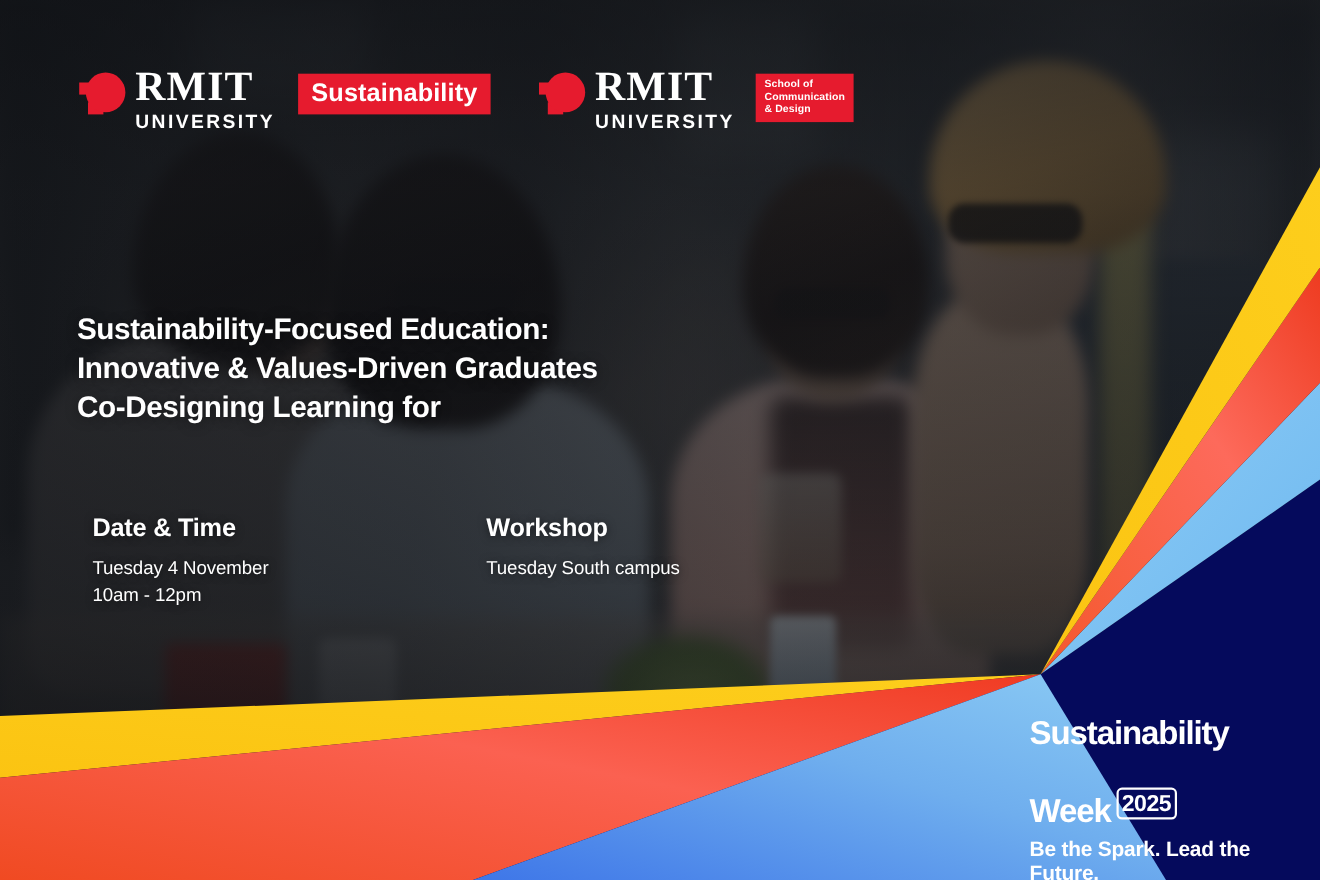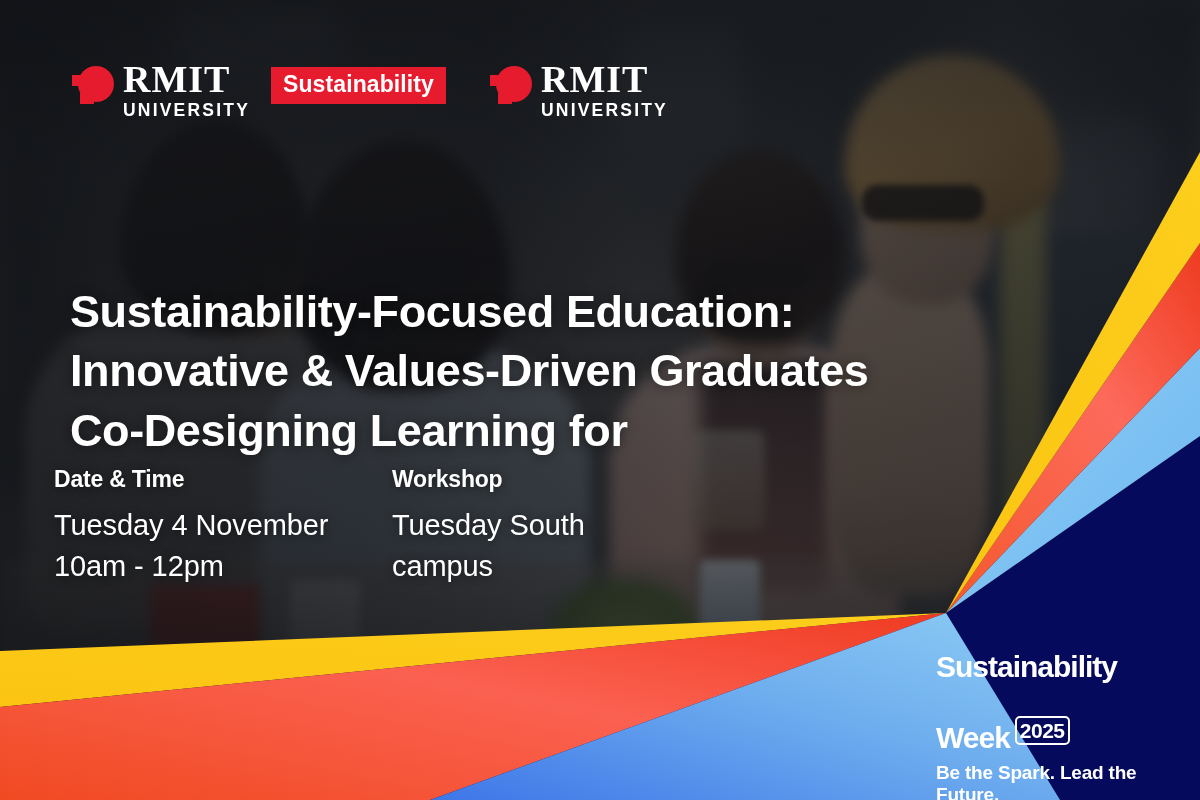--- a/index.html
+++ b/index.html
@@ -140,31 +140,31 @@
   .ribbon{
     position:relative; margin-left:38px; background:#ED1C24; color:#fff;
     font-weight:700; font-size:38px; line-height:1; padding:12px 22px 14px 22px;
     clip-path:polygon(0 0, 100% 0, 100% 86%, 0 100%);
     letter-spacing:-.3px;
   }
 
   
   .headline{
     position:absolute; left:70px; top:282px; z-index:30;
-    color:#fff; font-weight:700; font-size:45px; line-height:1.32;
+    color:#fff; font-weight:700; font-size:27px; line-height:1.32;
     letter-spacing:-.4px;
     text-shadow:0 1px 12px rgba(0,0,0,.45);
   }
   .headline div{ white-space:nowrap; }
 
-  .details{ position:absolute; left:54px; top:466px; z-index:30; display:flex; gap:58px; color:#fff; }
+  .details{ position:absolute; left:84px; top:466px; z-index:30; display:flex; gap:78px; color:#fff; }
   .det-col{ width:280px; }
   .det-head{ font-weight:700; font-size:23px; letter-spacing:-.2px; margin-bottom:12px;
              text-shadow:0 1px 8px rgba(0,0,0,.5); }
-  .det-line{ font-weight:400; font-size:29px; line-height:1.42; letter-spacing:-.1px;
+  .det-line{ font-weight:400; font-size:17px; line-height:1.42; letter-spacing:-.1px;
              text-shadow:0 1px 8px rgba(0,0,0,.5); }
 
   
   .rays{ position:absolute; inset:0; z-index:20; }
   .rays svg{ width:100%; height:100%; display:block; }
 
   
   .swk{ position:absolute; left:936px; top:652px; z-index:35; color:#fff; }
   .swk-l1{ font-weight:700; font-size:30px; line-height:1.0; letter-spacing:-1px; }
   .swk-l2{ display:flex; align-items:flex-end; gap:5px; margin-top:1px; }
@@ -278,20 +278,25 @@
     <div class="logo">
       <div class="rmit-mark">
         <div class="tab"></div>
           <div class="tab2"></div>
           <div class="dot"></div>
       </div>
       <div class="rmit-words">
         <div class="rmit-name">RMIT</div>
         <div class="rmit-univ">UNIVERSITY</div>
       </div>
+      <div class="tagbox multi">
+        <div>School of</div>
+        <div>Communication</div>
+        <div>&amp; Design</div>
+      </div>
     </div>
   </div>
 
 
   <div class="headline">
     <div>Sustainability-Focused Education:</div>
     <div>Innovative &amp; Values-Driven Graduates</div>
     <div>Co-Designing Learning for</div>
   </div>
 

